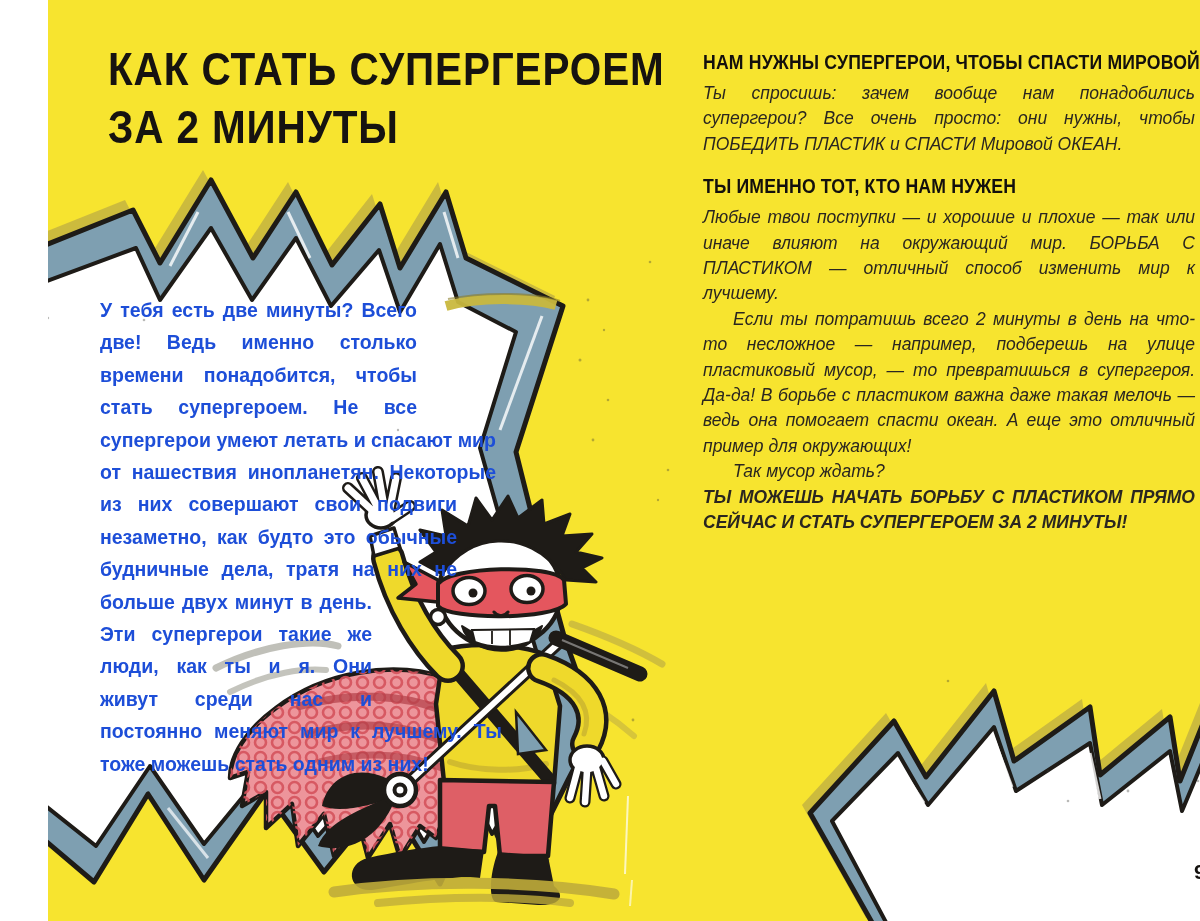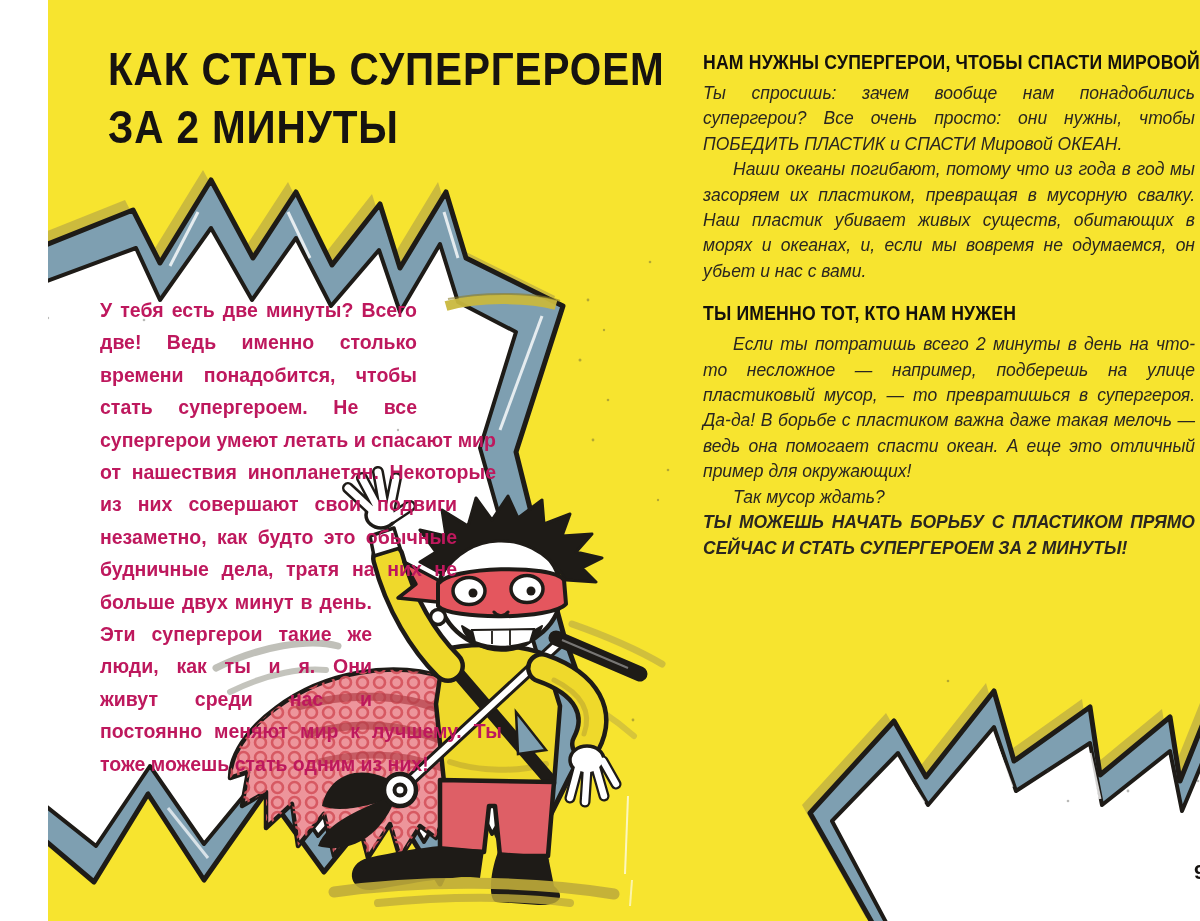--- a/index.html
+++ b/index.html
@@ -16,21 +16,21 @@
     position:absolute; left:60px; top:40px; z-index:4;
     color:#161310; font-weight:bold; font-size:46px; line-height:58px;
     letter-spacing:1px; transform:scaleX(.88); transform-origin:left top;
     white-space:nowrap;
   }
   .left-illustration { position:absolute; left:0; top:0; z-index:2; pointer-events:none; }
 
   .burst-text {
     position:absolute; left:52px; top:294px; width:402px; z-index:3;
     font-size:19.5px; font-weight:bold; line-height:32.4px;
-    text-align:justify; color:#be185d;
+    text-align:justify; color:#1d4ed8;
   }
   .text-shape-spacer {
     float:right; width:130px; height:410px;
     shape-outside: polygon(45px 0px, 130px 0px, 130px 410px, 0px 410px,
       0px 296px, 85px 296px, 85px 205px, 124px 205px, 124px 106px, 45px 106px);
   }
 
   
   .right-col { position:absolute; left:655px; top:50px; width:492px; z-index:3; color:#2A2620; }
   .right-col p { margin:0; font-size:17.5px; line-height:25.4px; text-align:justify;font-style:italic; }
@@ -201,23 +201,23 @@
   </div>
 
   <div class="burst-text">
     <div class="text-shape-spacer"></div>
     <span>У тебя есть две минуты? Всего две! Ведь именно столько времени понадобится, чтобы стать супергероем. Не все супергерои умеют летать и спасают мир от нашествия инопланетян. Некоторые из них совершают свои подвиги незаметно, как будто это обычные будничные дела, тратя на них не больше двух минут в день. Эти супергерои такие же люди, как ты и я. Они живут среди нас и постоянно меняют мир к лучшему. Ты тоже можешь стать одним из них!</span>
   </div>
 
   <div class="right-col">
     <h2 class="h-comic">НАМ НУЖНЫ СУПЕРГЕРОИ, ЧТОБЫ СПАСТИ МИРОВОЙ ОКЕАН</h2>
     <p>Ты спросишь: зачем вообще нам понадобились супергерои? Все очень просто: они нужны, чтобы ПОБЕДИТЬ ПЛАСТИК и СПАСТИ Мировой ОКЕАН.</p>
-    <p class="p-indent">Наши океаны погибают, потому что из года в год мы засоряем их пластиком, превращая в мусорную свалку. Наш пластик убивает живых существ, обитающих в морях и океанах, и, если мы вовремя не одумаемся, он убьет и нас с вами.</p>
 
     <h2 class="h-comic second">ТЫ ИМЕННО ТОТ, КТО НАМ НУЖЕН</h2>
+    <p>Любые твои поступки — и хорошие и плохие — так или иначе влияют на окружающий мир. БОРЬБА С ПЛАСТИКОМ — отличный способ изменить мир к лучшему.</p>
     <p class="p-indent">Если ты потратишь всего 2 минуты в день на что-то несложное — например, подберешь на улице пластиковый мусор, — то превратишься в супергероя. Да-да! В борьбе с пластиком важна даже такая мелочь — ведь она помогает спасти океан. А еще это отличный пример для окружающих!</p>
     <p class="p-indent">Так мусор ждать?</p>
 
     <p class="closing">ТЫ МОЖЕШЬ НАЧАТЬ БОРЬБУ С ПЛАСТИКОМ ПРЯМО СЕЙЧАС И СТАТЬ СУПЕРГЕРОЕМ ЗА 2 МИНУТЫ!</p>
   </div>
 
   <svg class="br-burst" width="450" height="300" viewBox="0 0 450 300">
     <path d="M 12,192 L 96,100 L 128,156 L 196,70 L 216,140 L 292,86 L 302,154 L 372,96 L 382,160
              L 432,35 L 455,110 L 455,305 L 76,305 Z" transform="translate(-8,-8)" fill="#C9B83E" opacity=".95"></path>
     <path d="M 12,192 L 96,100 L 128,156 L 196,70 L 216,140 L 292,86 L 302,154 L 372,96 L 382,160

